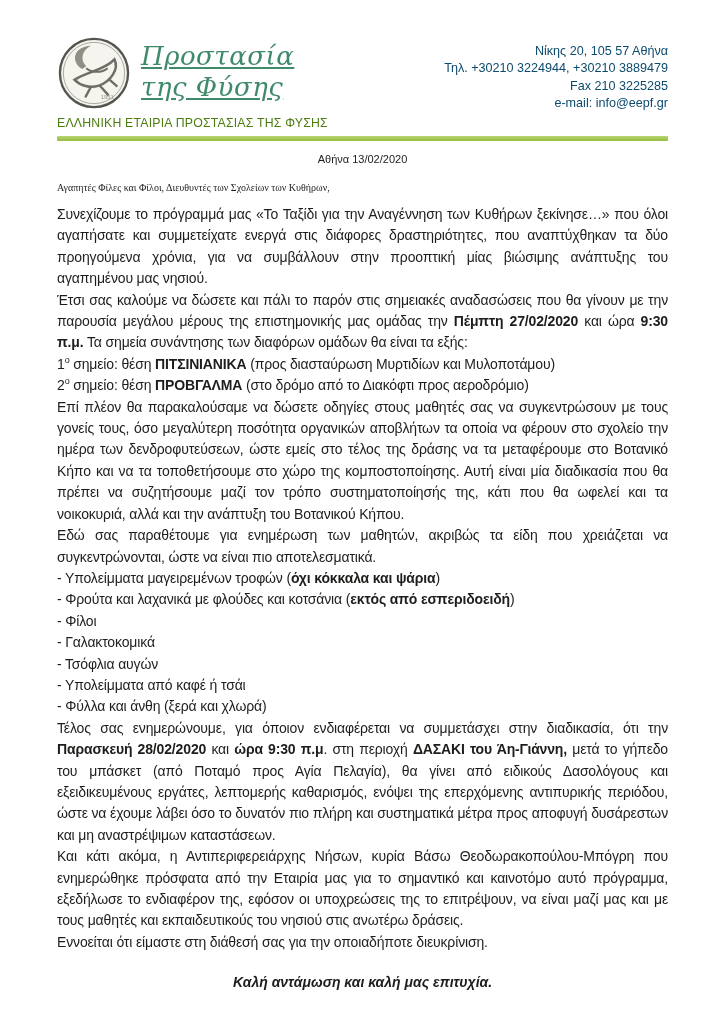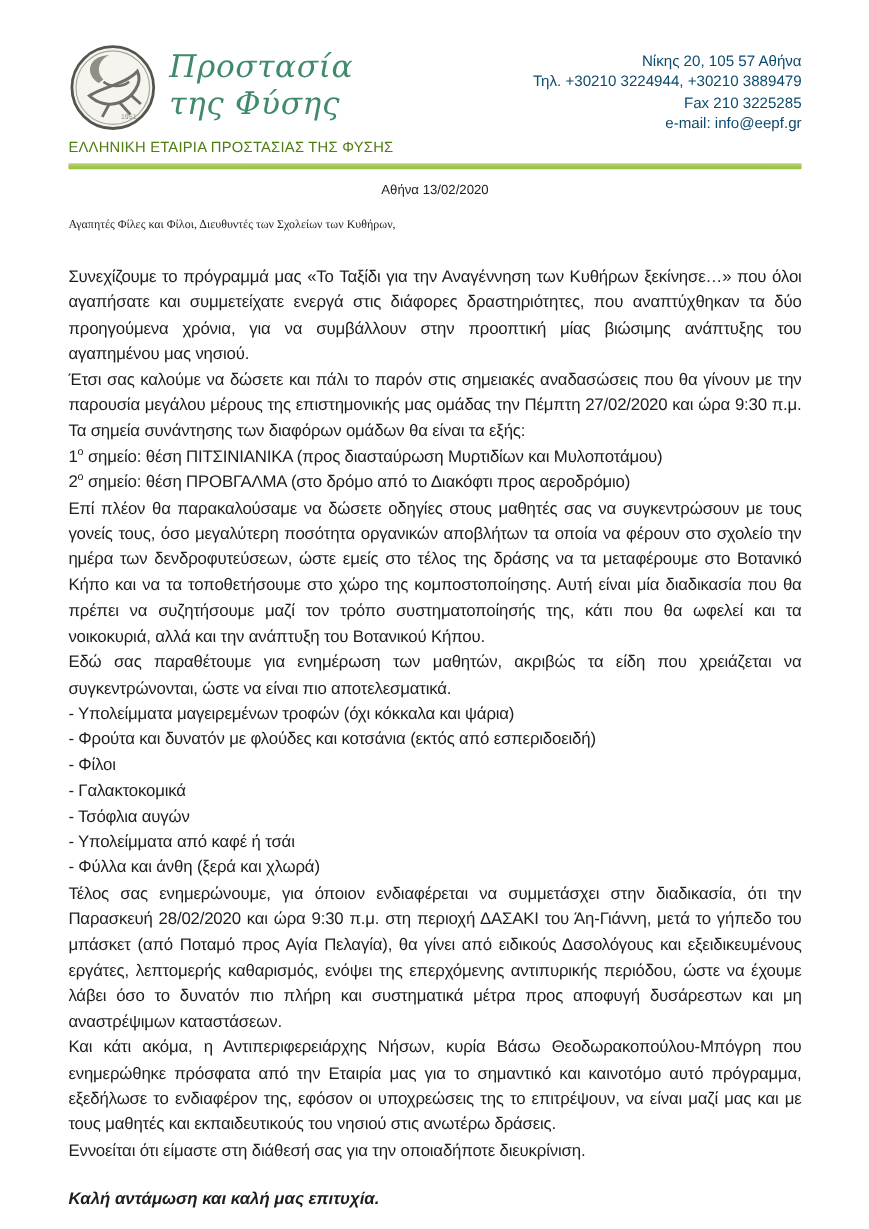--- a/index.html
+++ b/index.html
@@ -11,45 +11,45 @@
     color: #1d1d1b;
     position: relative; overflow: hidden;
   }
   .header { display: flex; justify-content: space-between; align-items: flex-start; }
   .header-left { display: flex; flex-direction: column; }
   .logo-row { display: flex; align-items: flex-start; gap: 10px; }
   .emblem { width: 74px; height: 74px; flex: 0 0 auto; }
   .logo-script {
     font-family: "DejaVu Serif", serif; font-style: italic;
     color: #3f8a6b; font-size: 26px; line-height: 31px;
-    margin-top: 5px; letter-spacing: 0.5px;
+    margin-top: 5px; letter-spacing: 0.5px; text-decoration: underline;
   }
   .org-name {
     margin-top: 6px; font-size: 12.3px; color: #4d7c0f;
     letter-spacing: 0.2px; white-space: nowrap;
   }
   .contact {
     text-align: right; font-size: 12.6px; color: #0c4a6e;
     line-height: 17.3px; padding-top: 7px;
   }
   .green-bar {
     height: 5px; margin-top: 6px; border-radius: 1px;
     background: linear-gradient(#bcd577 0%, #a3c653 55%, #9abd45 100%);
   }
   .date { text-align: center; margin-top: 12px; font-size: 11px; }
   .salutation { text-align: left; margin-top: 17px; font-size: 10px; font-family: Liberation Serif, serif; }
   .letter-body {
-    margin-top: 27px; font-size: 14px; line-height: 21.4px;
+    margin-top: 11px; font-size: 14px; line-height: 21.4px;
     text-align: justify; letter-spacing: -0.15px;
   }
   .letter-body p { margin: 0; }
-  .letter-body .b { font-weight: 400; }
+  .letter-body .b { font-weight: 700; }
   .letter-body sup { font-size: 9px; line-height: 0; }
   .closing {
-    text-align: left; margin-top: 21px; font-size: 14px;
+    text-align: center; margin-top: 21px; font-size: 14px;
     font-weight: 700; font-style: italic;
   }
 </style>
 </head>
 <body>
 
 <div class="page">
 
   <div class="header">
     <div class="header-left">
@@ -86,21 +86,21 @@
   <div class="salutation">Αγαπητές Φίλες και Φίλοι, Διευθυντές των Σχολείων των Κυθήρων,</div>
 
   <div class="letter-body">
       <p><span>Συνεχίζουμε το πρόγραμμά μας «Το Ταξίδι για την Αναγέννηση των Κυθήρων ξεκίνησε…» που όλοι αγαπήσατε και συμμετείχατε ενεργά στις διάφορες δραστηριότητες, που αναπτύχθηκαν τα δύο προηγούμενα χρόνια, για να συμβάλλουν στην προοπτική μίας βιώσιμης ανάπτυξης του αγαπημένου μας νησιού.</span></p>
       <p><span>Έτσι σας καλούμε να δώσετε και πάλι το παρόν στις σημειακές αναδασώσεις που θα γίνουν με την παρουσία μεγάλου μέρους της επιστημονικής μας ομάδας την </span><span class="b">Πέμπτη 27/02/2020</span><span> και ώρα </span><span class="b">9:30 π.μ.</span><span> Τα σημεία συνάντησης των διαφόρων ομάδων θα είναι τα εξής:</span></p>
       <p><span>1</span><sup>ο</sup><span> σημείο: θέση </span><span class="b">ΠΙΤΣΙΝΙΑΝΙΚΑ</span><span> (προς διασταύρωση Μυρτιδίων και Μυλοποτάμου)</span></p>
       <p><span>2</span><sup>ο</sup><span> σημείο: θέση </span><span class="b">ΠΡΟΒΓΑΛΜΑ</span><span> (στο δρόμο από το Διακόφτι προς αεροδρόμιο)</span></p>
       <p><span>Επί πλέον θα παρακαλούσαμε να δώσετε οδηγίες στους μαθητές σας να συγκεντρώσουν με τους γονείς τους, όσο μεγαλύτερη ποσότητα οργανικών αποβλήτων τα οποία να φέρουν στο σχολείο την ημέρα των δενδροφυτεύσεων, ώστε εμείς στο τέλος της δράσης να τα μεταφέρουμε στο Βοτανικό Κήπο και να τα τοποθετήσουμε στο χώρο της κομποστοποίησης. Αυτή είναι μία διαδικασία που θα πρέπει να συζητήσουμε μαζί τον τρόπο συστηματοποίησής της, κάτι που θα ωφελεί και τα νοικοκυριά, αλλά και την ανάπτυξη του Βοτανικού Κήπου.</span></p>
       <p><span>Εδώ σας παραθέτουμε για ενημέρωση των μαθητών, ακριβώς τα είδη που χρειάζεται να συγκεντρώνονται, ώστε να είναι πιο αποτελεσματικά.</span></p>
       <p><span>- Υπολείμματα μαγειρεμένων τροφών (</span><span class="b">όχι κόκκαλα και ψάρια</span><span>)</span></p>
-      <p><span>- Φρούτα και δυνατόν με φλούδες και κοτσάνια (</span><span class="b">εκτός από εσπεριδοειδή</span><span>)</span></p>
+      <p><span>- Φρούτα και λαχανικά με φλούδες και κοτσάνια (</span><span class="b">εκτός από εσπεριδοειδή</span><span>)</span></p>
       <p><span>- Φίλοι</span></p>
       <p><span>- Γαλακτοκομικά</span></p>
       <p><span>- Τσόφλια αυγών</span></p>
       <p><span>- Υπολείμματα από καφέ ή τσάι</span></p>
       <p><span>- Φύλλα και άνθη (ξερά και χλωρά)</span></p>
       <p><span>Τέλος σας ενημερώνουμε, για όποιον ενδιαφέρεται να συμμετάσχει στην διαδικασία, ότι την </span><span class="b">Παρασκευή 28/02/2020</span><span> και </span><span class="b">ώρα 9:30 π.μ</span><span>. στη περιοχή </span><span class="b">ΔΑΣΑΚΙ του Άη-Γιάννη,</span><span> μετά το γήπεδο του μπάσκετ (από Ποταμό προς Αγία Πελαγία), θα γίνει από ειδικούς Δασολόγους και εξειδικευμένους εργάτες, λεπτομερής καθαρισμός, ενόψει της επερχόμενης αντιπυρικής περιόδου, ώστε να έχουμε λάβει όσο το δυνατόν πιο πλήρη και συστηματικά μέτρα προς αποφυγή δυσάρεστων και μη αναστρέψιμων καταστάσεων.</span></p>
       <p><span>Και κάτι ακόμα, η Αντιπεριφερειάρχης Νήσων, κυρία Βάσω Θεοδωρακοπούλου-Μπόγρη που ενημερώθηκε πρόσφατα από την Εταιρία μας για το σημαντικό και καινοτόμο αυτό πρόγραμμα, εξεδήλωσε το ενδιαφέρον της, εφόσον οι υποχρεώσεις της το επιτρέψουν, να είναι μαζί μας και με τους μαθητές και εκπαιδευτικούς του νησιού στις ανωτέρω δράσεις.</span></p>
       <p><span>Εννοείται ότι είμαστε στη διάθεσή σας για την οποιαδήποτε διευκρίνιση.</span></p>
     </div>
 

